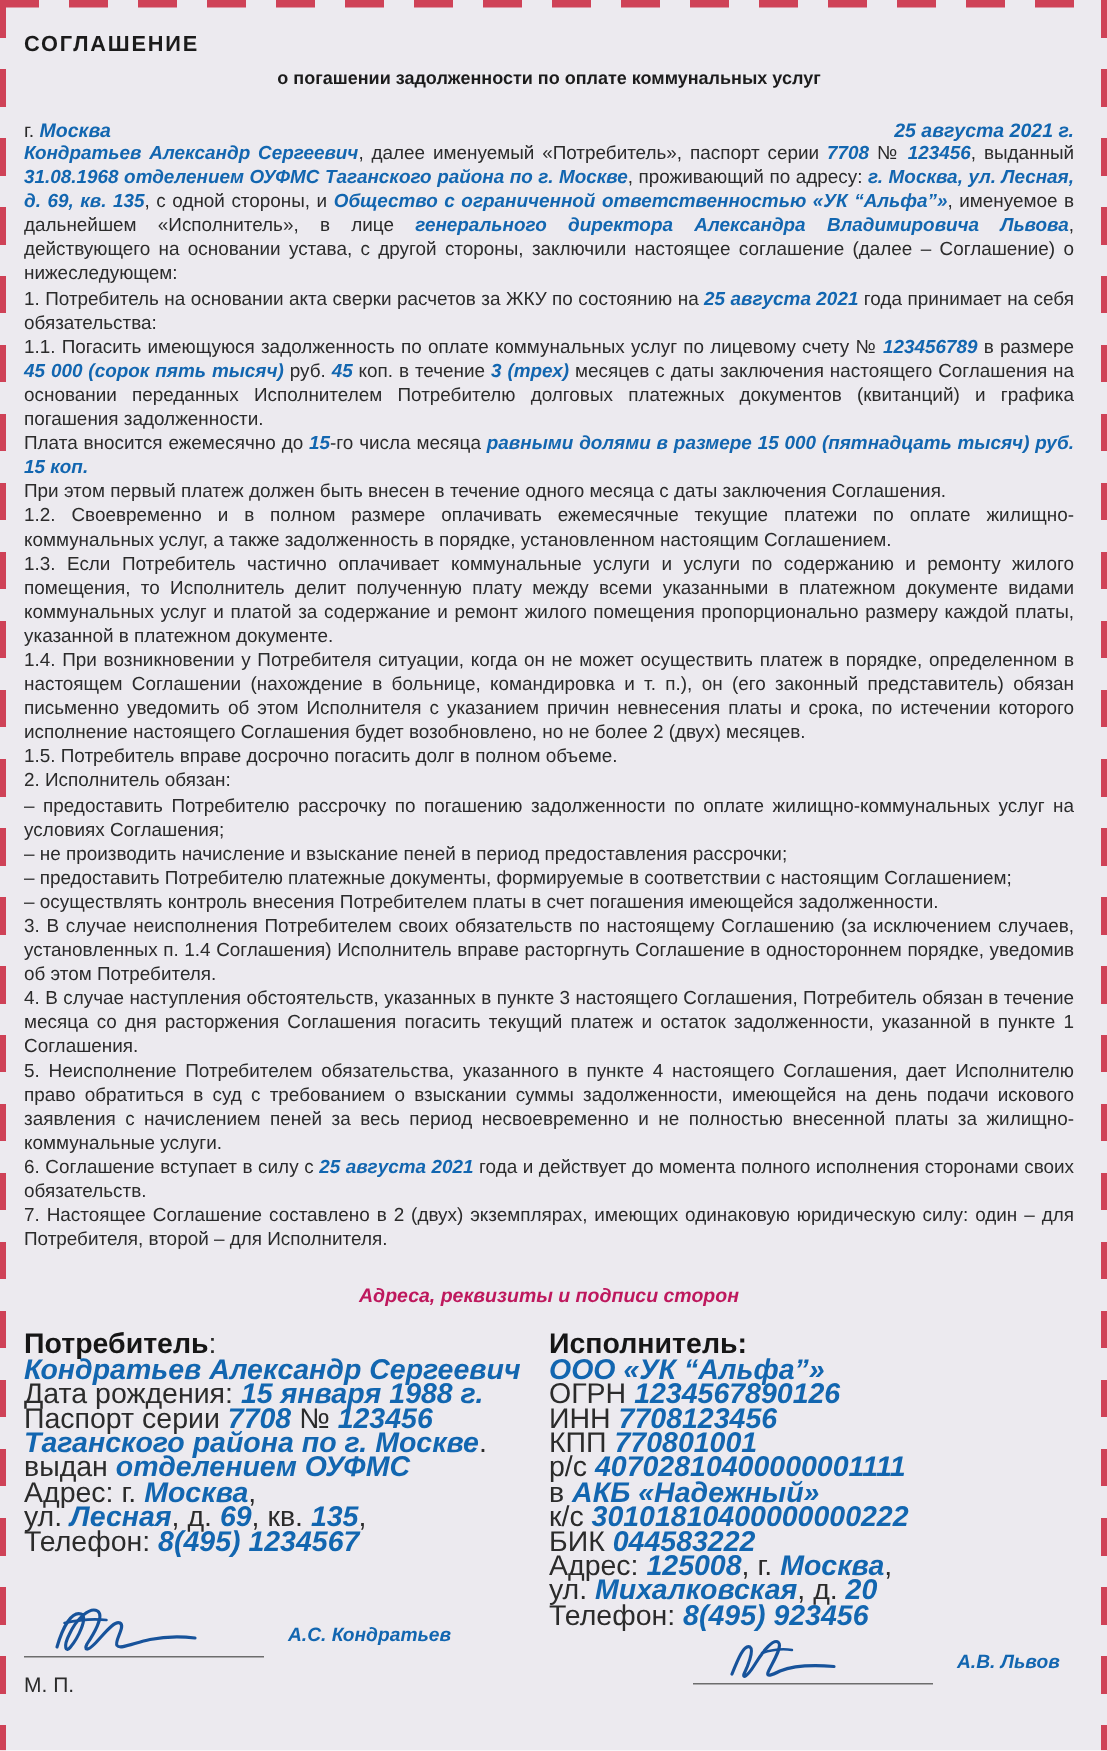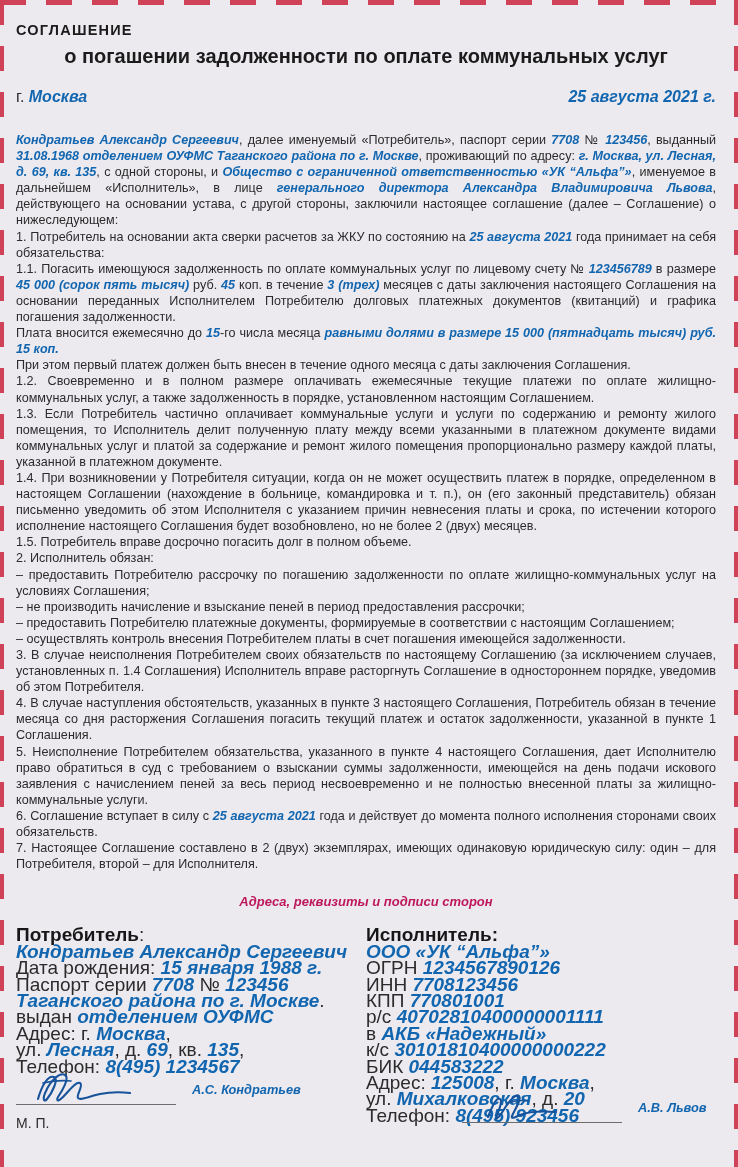--- a/index.html
+++ b/index.html
@@ -68,32 +68,31 @@
     text-align: left;
     font-weight: bold;
     font-size: 14.5px;
     letter-spacing: 1.2px;
     color: #1b1b1b;
     margin: 0 0 7px 0;
   }
   .doc-subtitle {
     text-align: center;
     font-weight: bold;
-    font-size: 20px;
+    font-size: 12px;
     color: #1b1b1b;
     margin: 0 0 20px 0;
   }
 
   .placeline {
     display: flex;
     justify-content: space-between;
     align-items: baseline;
-    font-size: 16px;
-    color: #2b2b2b;
-    margin-bottom: 26px;
+    font-size: 13px;
+    color: #2b2b2b;
   }
 
   .fill {
     color: #1266b0;
     font-weight: bold;
     font-style: italic;
   }
 
   .body-text {
     font-size: 12.6px;

